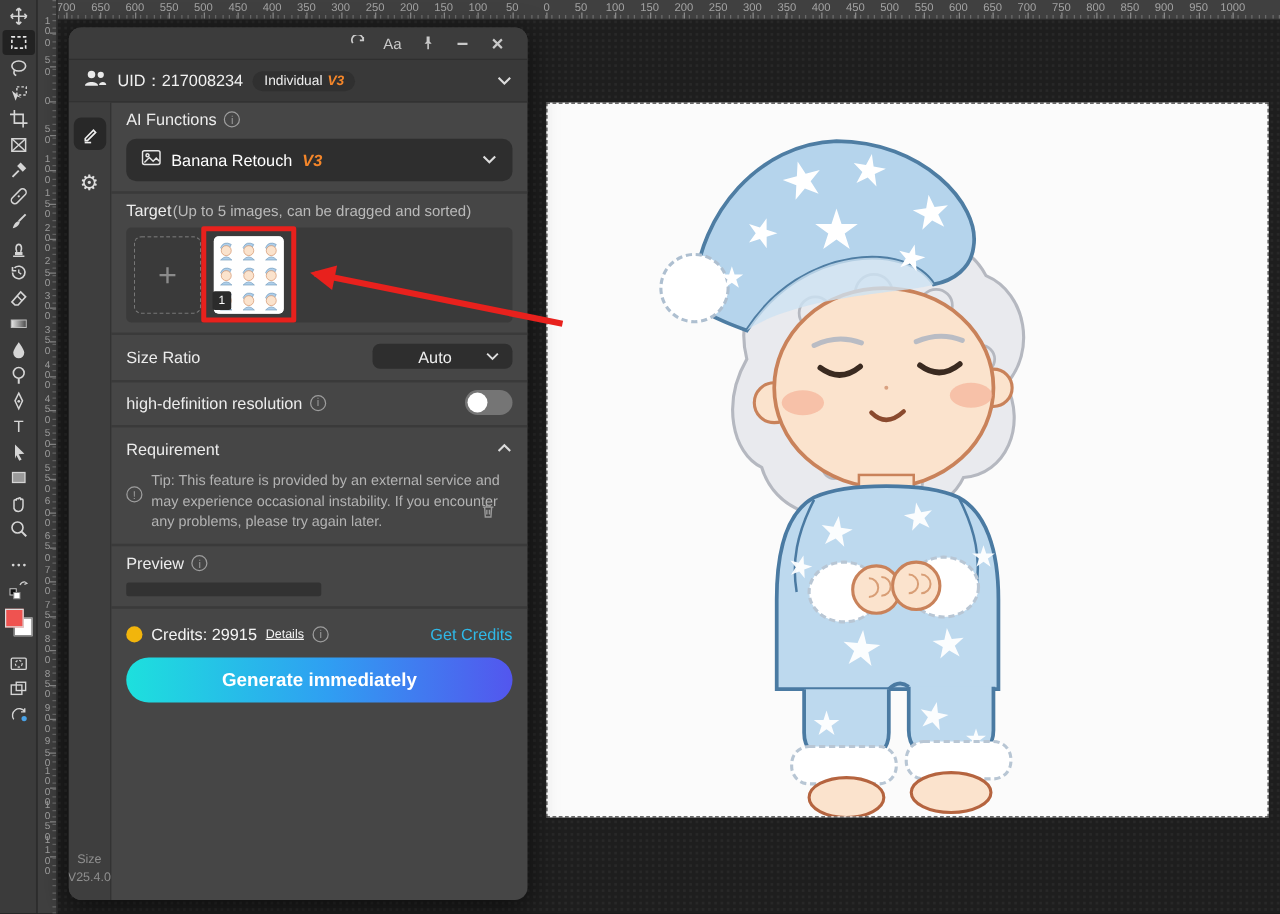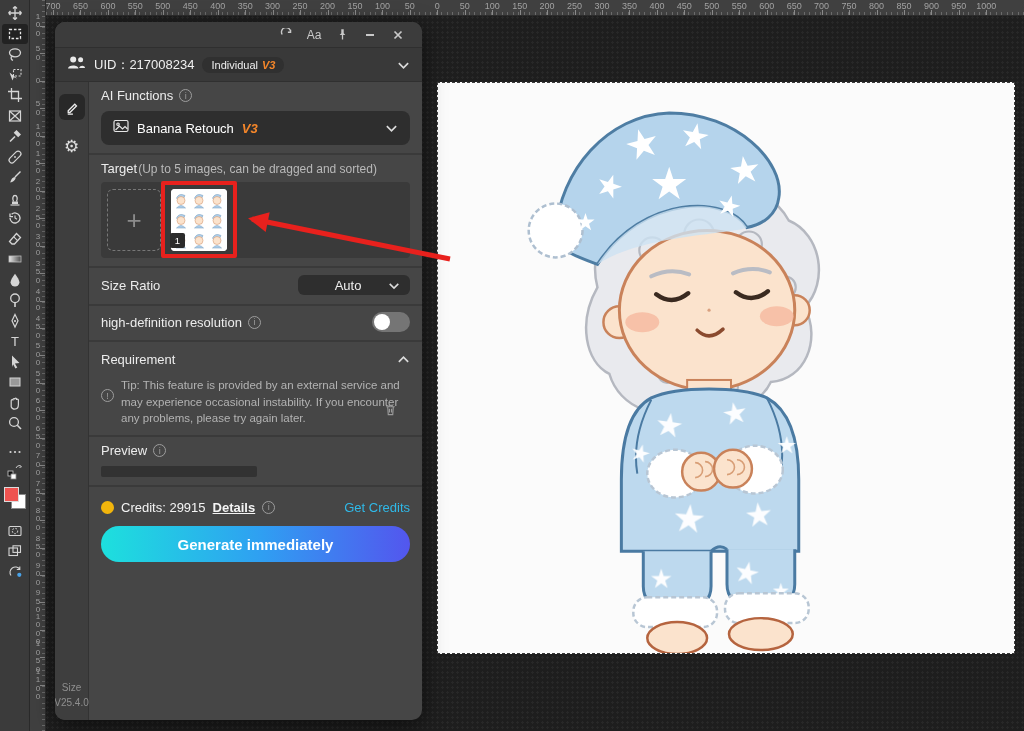--- a/index.html
+++ b/index.html
@@ -73,21 +73,21 @@
   textarea.req{margin-top:8px;width:100%;height:148px;background:#3c3c3c;border:1px solid #5f5f5f;border-radius:8px;
     color:#ddd;font-size:13px;padding:10px;resize:none;outline:none;}
   textarea.req::placeholder{color:#9a9a9a;}
   .trash{position:absolute;right:24px;bottom:14px;color:#9a9a9a;}
   .tiprow{display:flex;gap:7px;margin-top:9px;align-items:flex-start;}
   .tiptext{color:#b3b3b3;font-size:11.5px;line-height:1.45;width:292px;}
   .pvbar{margin-top:8px;width:156px;height:11px;background:#323232;border-radius:2px;}
   .credrow{display:flex;align-items:center;gap:7px;height:24px;margin-top:2px;}
   .dot{width:13px;height:13px;border-radius:50%;background:var(--credit_yellow);flex:none;}
   .credtxt{color:#f4f4f4;font-size:13px;}
-  .details{color:#f4f4f4;font-size:13px;text-decoration:underline;font-weight:bold;}
+  .details{color:#f4f4f4;font-size:10px;text-decoration:underline;}
   .getcred{margin-left:auto;color:var(--accent_cyan);font-size:13px;}
   .genbtn{margin-top:7px;height:36px;border:none;border-radius:18px;color:#fff;font-size:15px;font-weight:bold;width:100%;
     background:linear-gradient(90deg,var(--gradient_start),var(--gradient_mid) 52%,var(--gradient_end));}
   
   .redbox{position:absolute;left:161px;top:181px;width:76px;height:77px;border:4px solid var(--annotation_red);border-radius:2px;z-index:40;}
   .overlay{position:absolute;left:0;top:0;width:1024px;height:731px;z-index:50;pointer-events:none;}
 </style>
 </head>
 <body>
 

